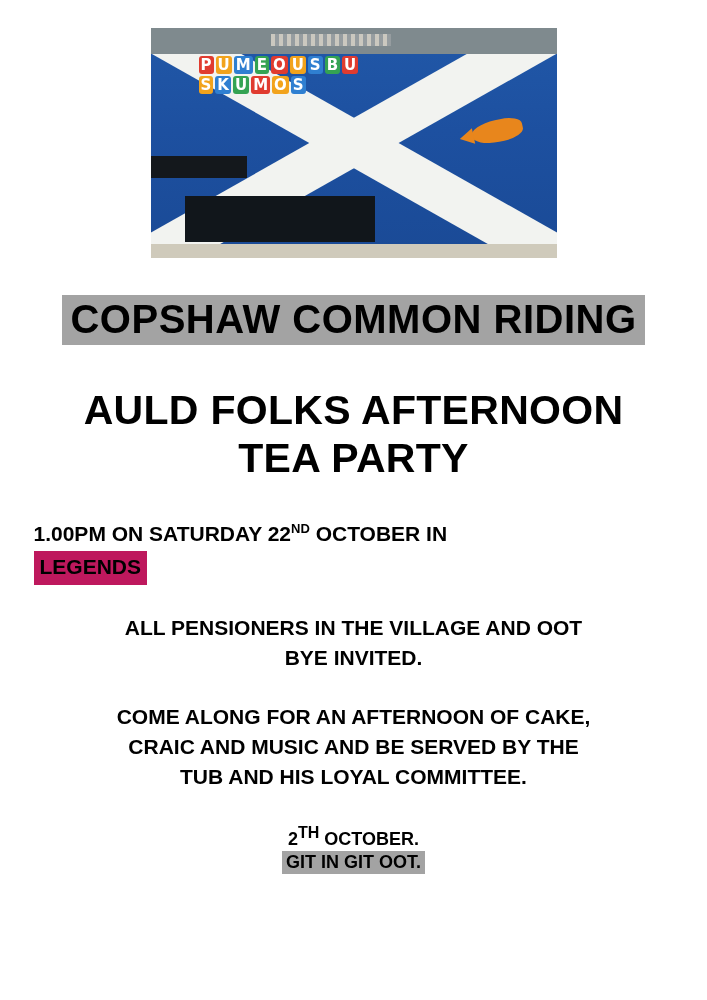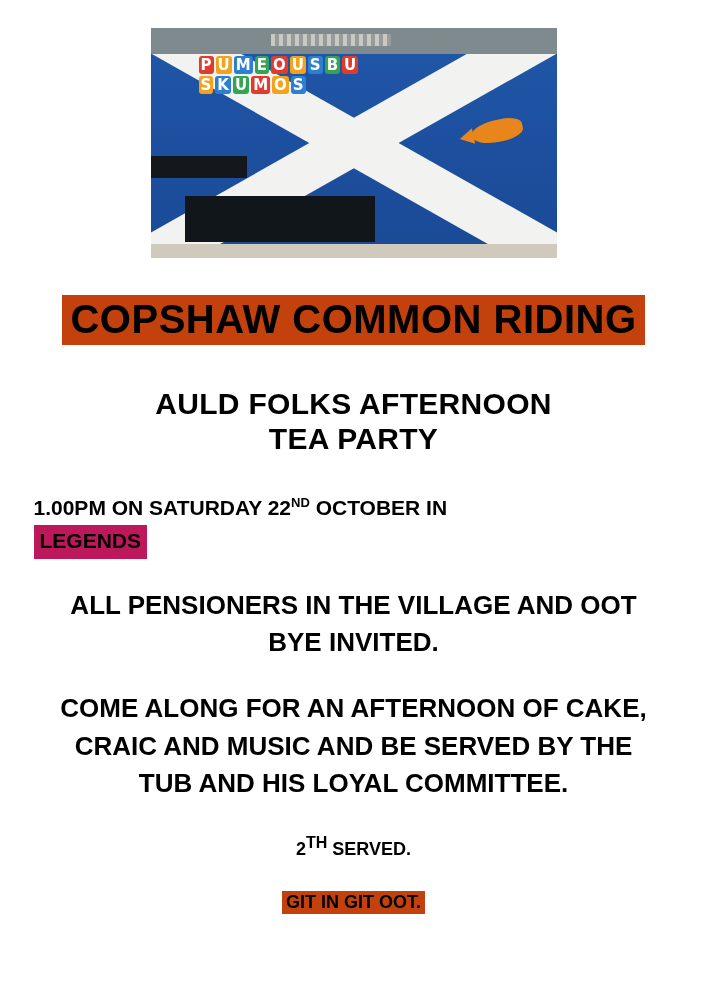--- a/index.html
+++ b/index.html
@@ -133,42 +133,42 @@
     position: absolute;
     left: -12px;
     top: 3px;
     border-top: 8px solid transparent;
     border-bottom: 8px solid transparent;
     border-right: 14px solid #e8861c;
   }
 
   
   .hl-yellow {
-    background: #c2410c;
+    background: #a3a3a3;
   }
   .hl-red {
     background: #be185d;
   }
 
   .title-bar {
     margin-top: 38px;
     text-align: center;
   }
   .title-bar .hl-yellow {
     font-size: 40px;
     font-weight: bold;
     letter-spacing: 0.5px;
     padding: 2px 8px 4px 8px;
     line-height: 1.15;
   }
 
   .headline {
     margin-top: 44px;
     text-align: center;
-    font-size: 30px;
+    font-size: 41px;
     font-weight: bold;
     line-height: 1.18;
     letter-spacing: 0.3px;
     width: 640px;
   }
 
   .when {
     margin-top: 36px;
     text-align: left;
     font-size: 21px;
@@ -182,36 +182,35 @@
   }
   .venue {
     display: inline-block;
     padding: 1px 6px 2px 6px;
     margin-top: 2px;
   }
 
   .para {
     margin-top: 28px;
     text-align: center;
-    font-size: 26px;
+    font-size: 21px;
     font-weight: bold;
     line-height: 1.45;
     width: 620px;
   }
   .para.smaller {
     font-size: 18px;
     width: 640px;
   }
   .para.smaller sup {
     font-size: 16px;
     vertical-align: super;
   }
 
   .closing {
-    margin-top: 30px;
     text-align: center;
   }
   .closing .hl-yellow {
     font-size: 18px;
     font-weight: bold;
     padding: 1px 4px 2px 4px;
   }
 </style>
 </head>
 <body>
@@ -270,21 +269,21 @@
   </div>
 
   <div class="para">
     <div>COME ALONG FOR AN AFTERNOON OF CAKE,</div>
     <div>CRAIC AND MUSIC AND BE SERVED BY THE</div>
     <div>TUB AND HIS LOYAL COMMITTEE.</div>
   </div>
 
   <div class="para smaller">
     <div>
-      <span>2</span><sup>TH</sup><span> SERVED.</span>
+      <span>2</span><sup>TH</sup><span> OCTOBER.</span>
     </div>
   </div>
 
   <div class="closing">
     <span class="hl-yellow">GIT IN GIT OOT.</span>
   </div>
 
 </div>
 
 </body></html>

